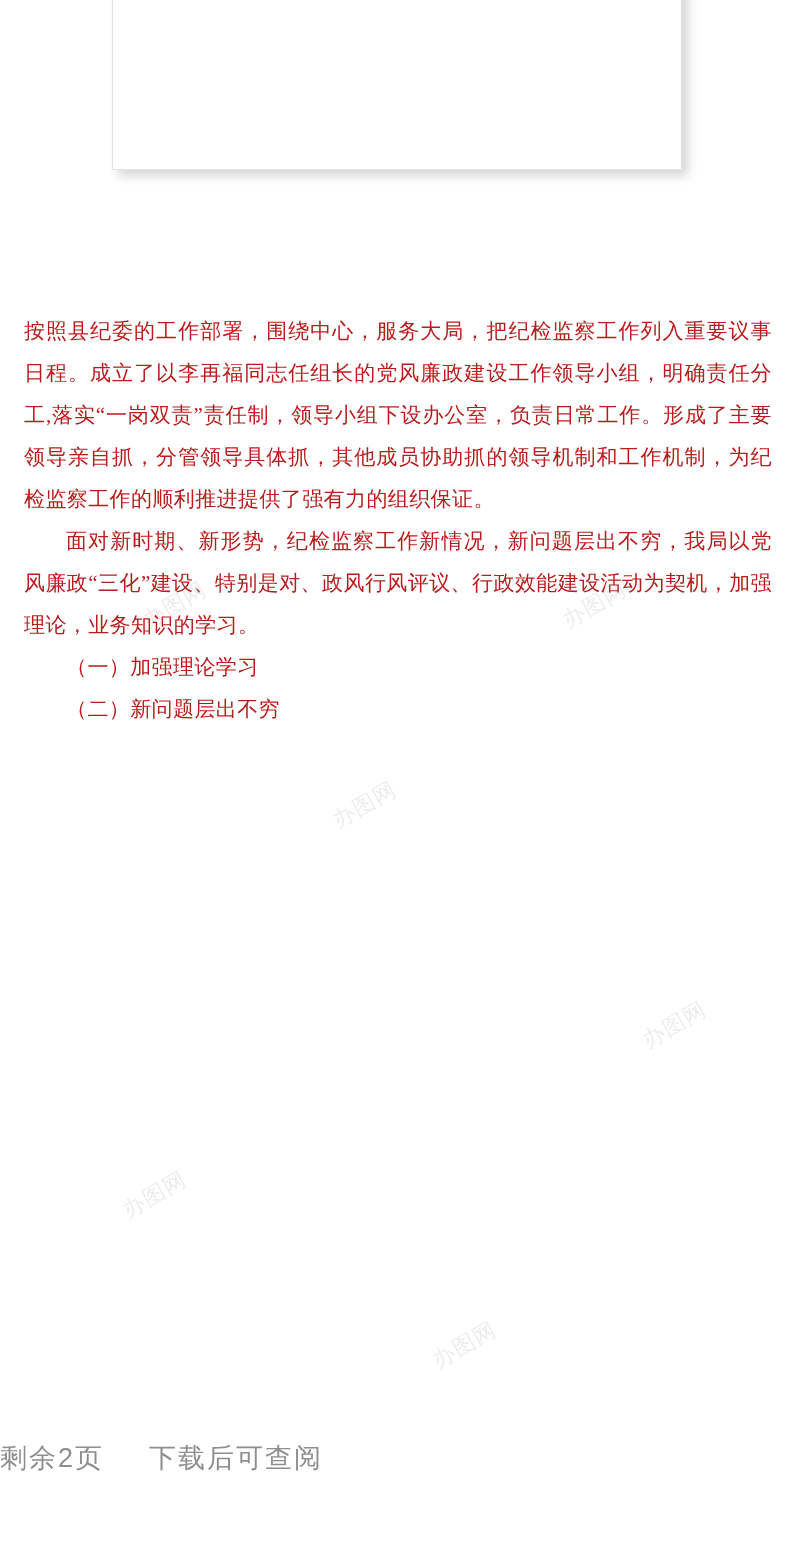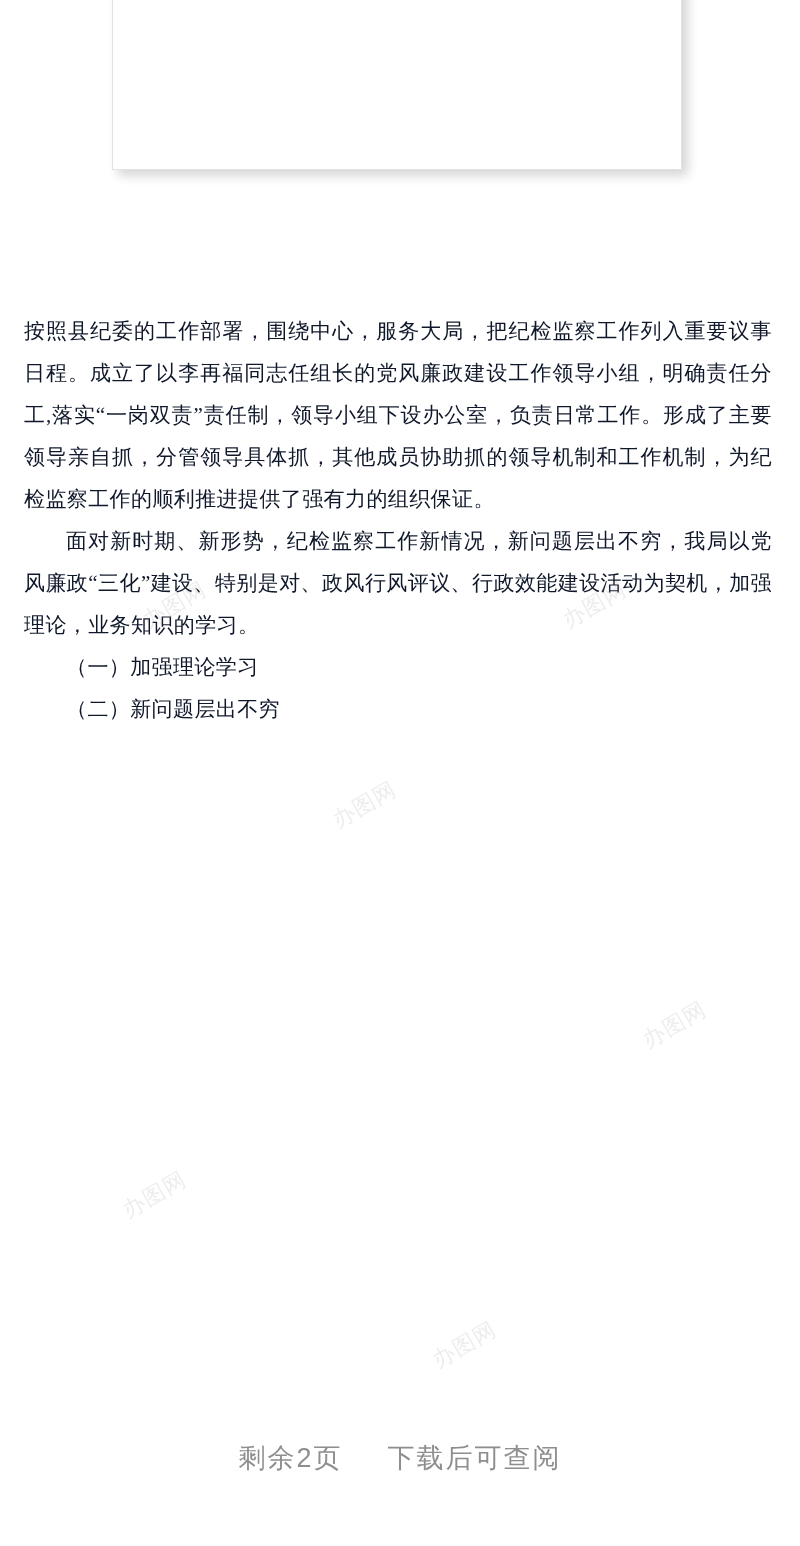--- a/index.html
+++ b/index.html
@@ -48,41 +48,40 @@
   .page-inner {
     padding: 0 24px;
   }
   p.body {
     margin: 0 4px 0 0;
     font-size: 21px;
     line-height: 42px;
     letter-spacing: 0.4px;
     text-align: justify;
     text-justify: inter-ideograph;
-    color: #0f172a;
+    color: #b91c1c;
   }
   p.indent {
     text-indent: 2em;
   }
   h2.heading {
     margin: 26px 0 18px 0;
     font-size: 21px;
     line-height: 40px;
     font-weight: bold;
     font-family: "Liberation Sans", "DejaVu Sans", sans-serif;
     color: #000000;
   }
 
   
   .footer-note {
     position: absolute;
     left: 0;
     top: 1440px;
     width: 800px;
-    text-align: center;
     font-family: "Liberation Sans", "DejaVu Sans", sans-serif;
     font-size: 27px;
     color: #8e8e8e;
     letter-spacing: 2px;
   }
   .footer-note .sep {
     display: inline-block;
     width: 26px;
   }
 

